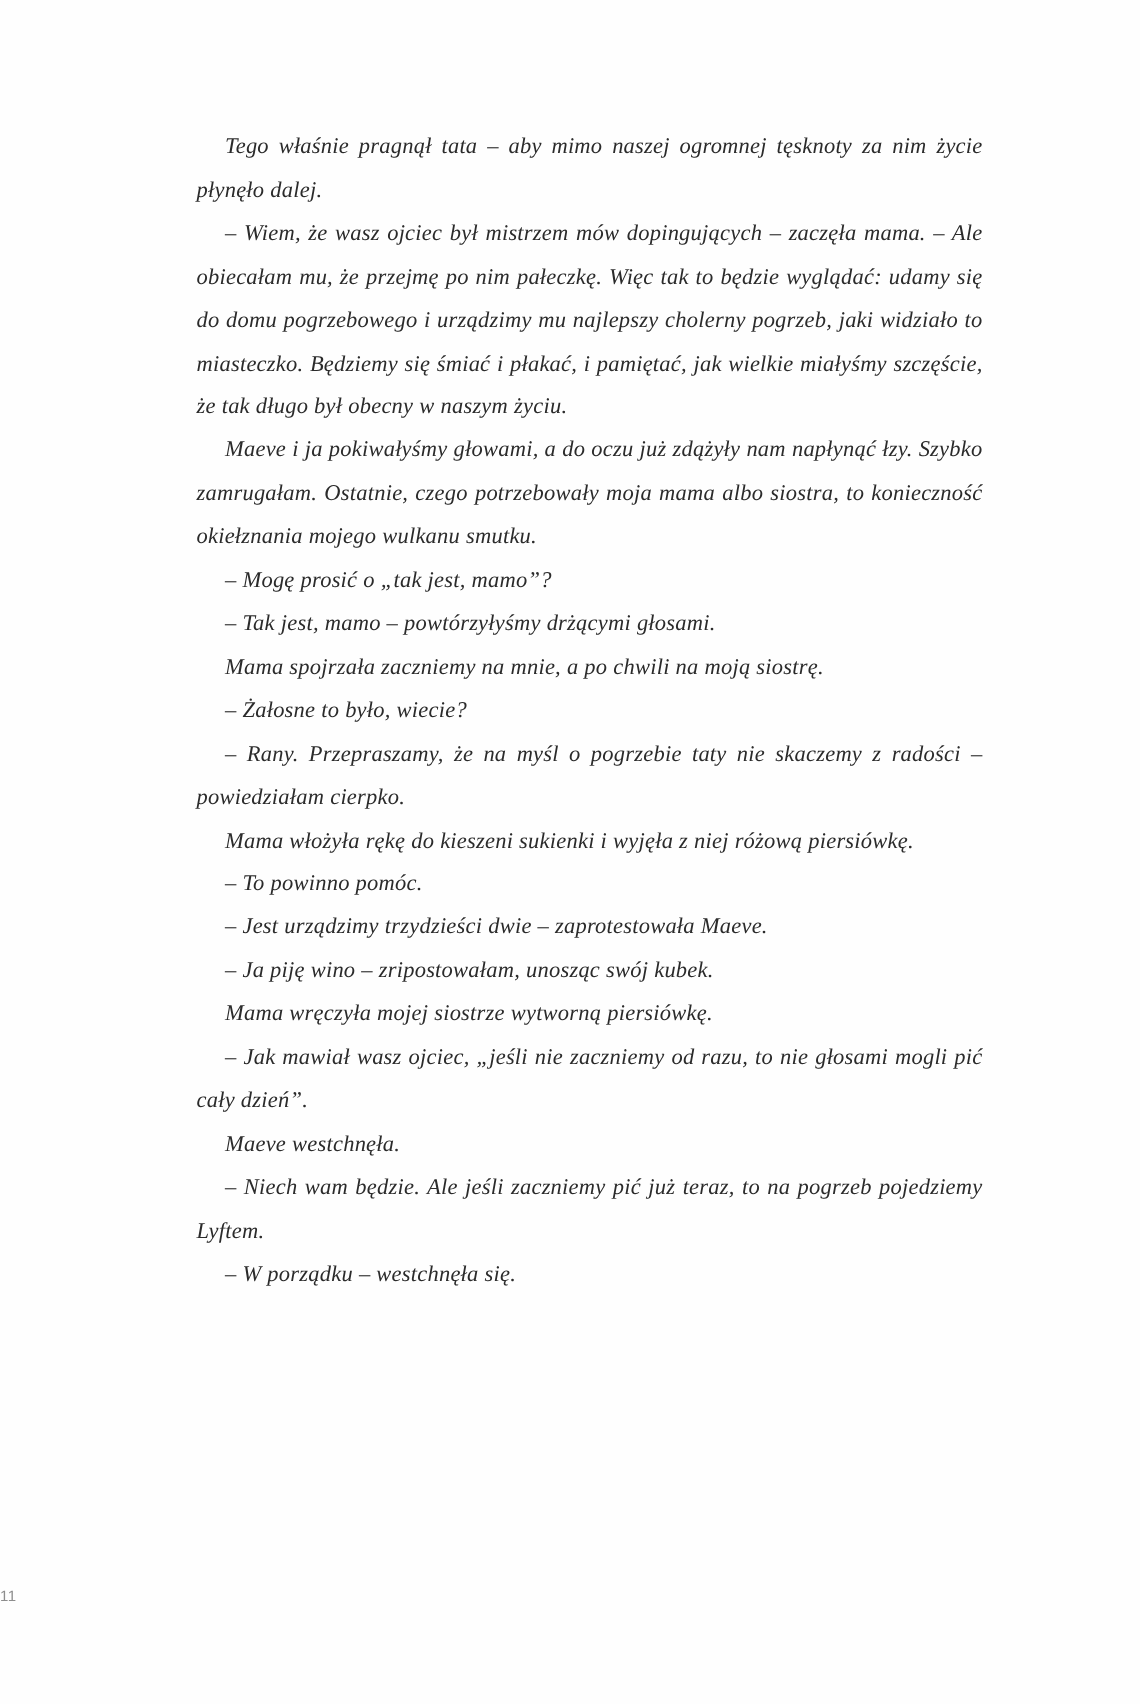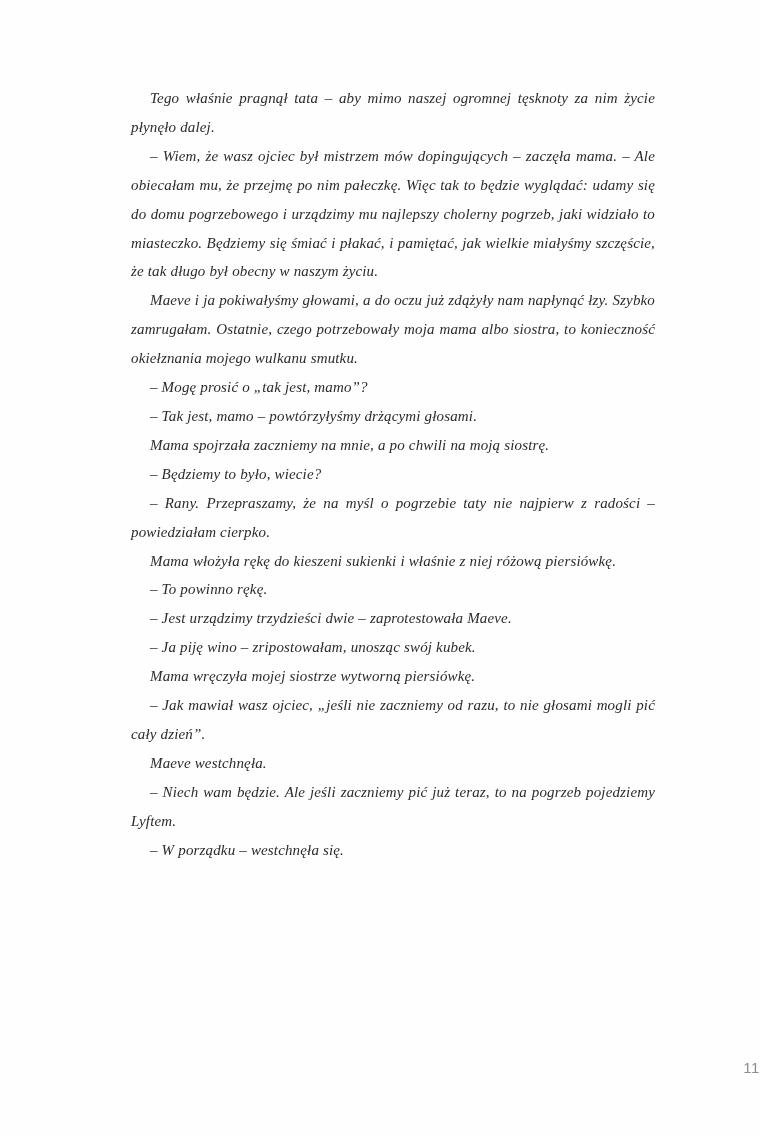--- a/index.html
+++ b/index.html
@@ -48,43 +48,43 @@
   
   .para.dialogue {
     text-indent: 19px;
   }
 
   .page-number {
     position: absolute;
     left: 0;
     right: 0;
     top: 1059px;
-    text-align: right;
+    text-align: left;
     font-family: "Liberation Sans", "DejaVu Sans", sans-serif;
-    font-size: 15px;
+    font-size: 10px;
     letter-spacing: 0.04em;
     color: #8d8d8d;
   }
 </style>
 </head>
 <body>
 
 <div class="page">
 
   <div class="text-block">
     <p class="para">Tego właśnie pragnął tata – aby mimo naszej ogromnej tęsknoty za nim życie płynęło dalej.</p>
     <p class="para dialogue">– Wiem, że wasz ojciec był mistrzem mów dopingujących – zaczęła mama. – Ale obiecałam mu, że przejmę po nim pałeczkę. Więc tak to będzie wyglądać: udamy się do domu pogrzebowego i urządzimy mu najlepszy cholerny pogrzeb, jaki widziało to miasteczko. Będziemy się śmiać i płakać, i pamiętać, jak wielkie miałyśmy szczęście, że tak długo był obecny w naszym życiu.</p>
     <p class="para">Maeve i ja pokiwałyśmy głowami, a do oczu już zdążyły nam napłynąć łzy. Szybko zamrugałam. Ostatnie, czego potrzebowały moja mama albo siostra, to konieczność okiełznania mojego wulkanu smutku.</p>
     <p class="para dialogue">– Mogę prosić o „tak jest, mamo”?</p>
     <p class="para dialogue">– Tak jest, mamo – powtórzyłyśmy drżącymi głosami.</p>
     <p class="para">Mama spojrzała zaczniemy na mnie, a po chwili na moją siostrę.</p>
-    <p class="para dialogue">– Będziemy to było, wiecie?</p>
-    <p class="para dialogue">– Rany. Przepraszamy, że na myśl o pogrzebie taty nie najpierw z radości – powiedziałam cierpko.</p>
-    <p class="para">Mama włożyła rękę do kieszeni sukienki i właśnie z niej różową piersiówkę.</p>
-    <p class="para dialogue">– To powinno rękę.</p>
+    <p class="para dialogue">– Żałosne to było, wiecie?</p>
+    <p class="para dialogue">– Rany. Przepraszamy, że na myśl o pogrzebie taty nie skaczemy z radości – powiedziałam cierpko.</p>
+    <p class="para">Mama włożyła rękę do kieszeni sukienki i wyjęła z niej różową piersiówkę.</p>
+    <p class="para dialogue">– To powinno pomóc.</p>
     <p class="para dialogue">– Jest urządzimy trzydzieści dwie – zaprotestowała Maeve.</p>
     <p class="para dialogue">– Ja piję wino – zripostowałam, unosząc swój kubek.</p>
     <p class="para">Mama wręczyła mojej siostrze wytworną piersiówkę.</p>
     <p class="para dialogue">– Jak mawiał wasz ojciec, „jeśli nie zaczniemy od razu, to nie głosami mogli pić cały dzień”.</p>
     <p class="para">Maeve westchnęła.</p>
     <p class="para dialogue">– Niech wam będzie. Ale jeśli zaczniemy pić już teraz, to na pogrzeb pojedziemy Lyftem.</p>
     <p class="para dialogue">– W porządku – westchnęła się.</p>
   </div>
 
   <div class="page-number">11</div>

